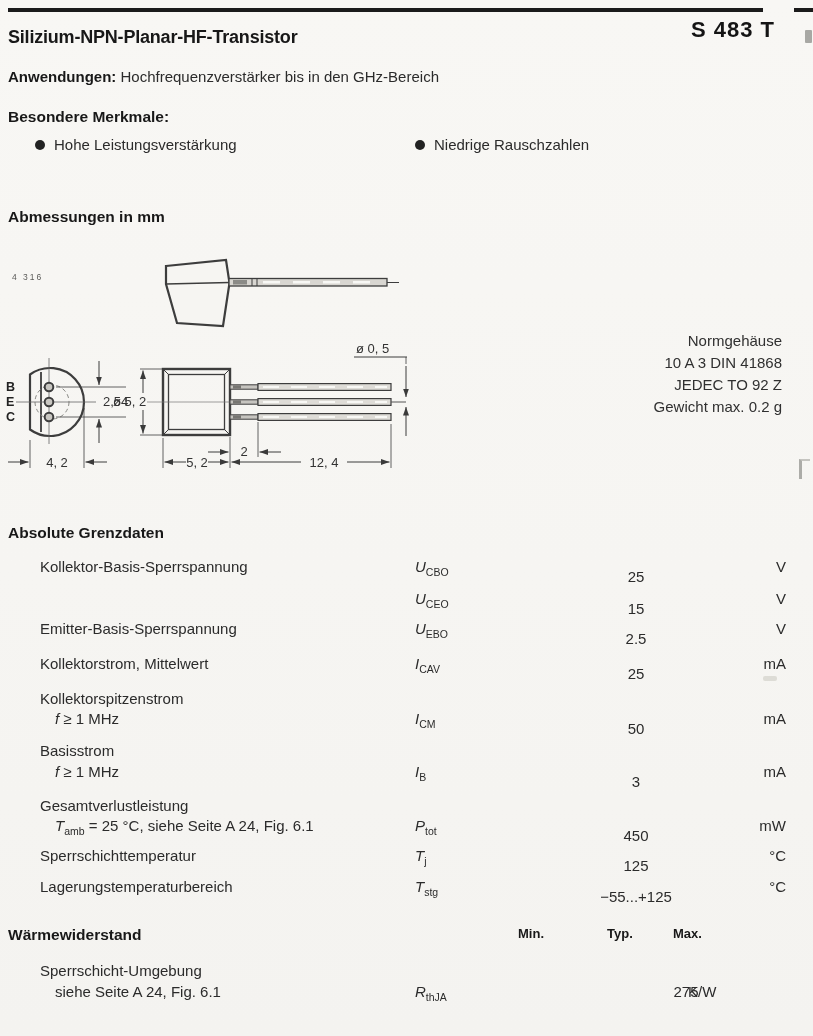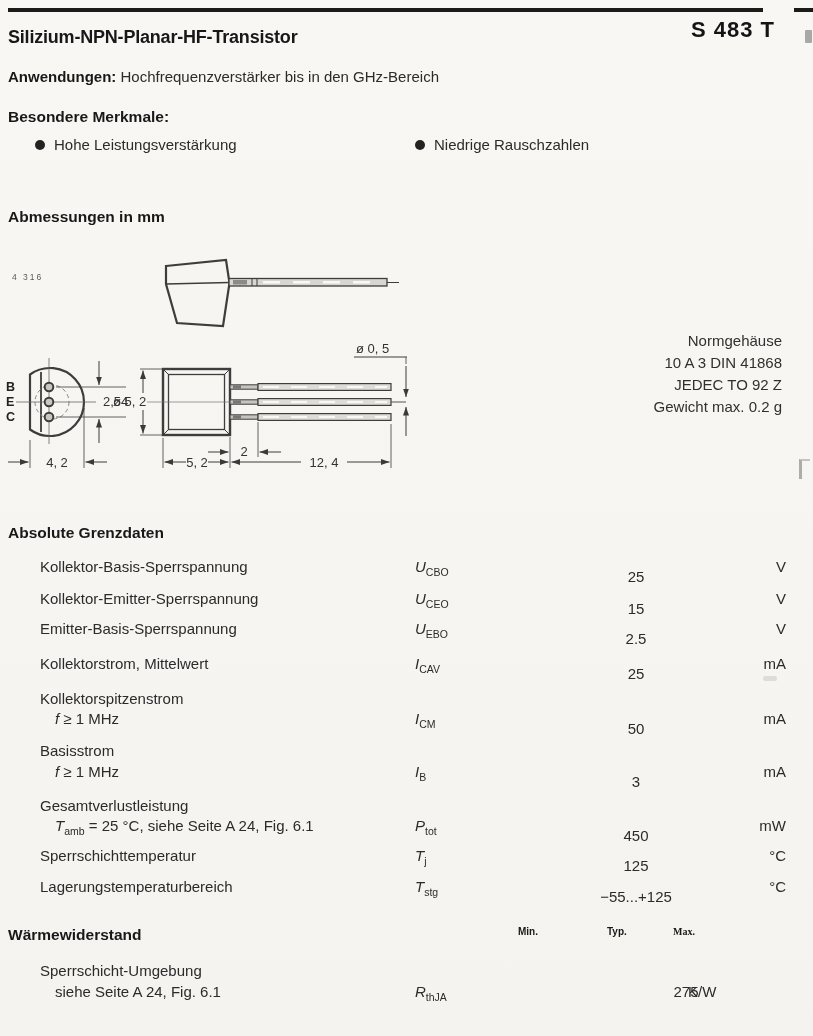--- a/index.html
+++ b/index.html
@@ -39,22 +39,22 @@
   .ratings-head{left:8px;top:524px;}
   .t-row{position:absolute;left:0;width:100%;height:20px;font-size:15px;color:#2b2b2b;}
   .c-name{position:absolute;left:40px;white-space:nowrap;}
   .c-cond{position:absolute;left:55px;white-space:nowrap;}
   .c-sym{position:absolute;left:415px;white-space:nowrap;}
   .c-sym i, .c-cond i{font-style:italic;}
   .c-sym sub, .c-cond sub{font-size:10.5px;line-height:0;}
   .c-val{position:absolute;left:576px;width:120px;text-align:center;margin-top:10px;}
   .c-unit{position:absolute;left:686px;width:100px;text-align:right;}
   .thermal-head{left:8px;top:926px;}
-  .th-col{position:absolute;top:926px;font-size:10px;font-weight:bold;color:#181818;}
-  .col-min{left:518px;} .col-typ{left:607px;} .col-max{left:673px;font-family:Liberation Serif, serif;}
+  .th-col{position:absolute;top:926px;font-size:13px;font-weight:bold;color:#181818;}
+  .col-min{left:518px;} .col-typ{left:607px;} .col-max{left:673px;}
   .c-max{position:absolute;left:636px;width:100px;text-align:center;}
   .c-unit2{position:absolute;left:688px;width:90px;text-align:left;}
 </style>
 </head>
 <body>
 
 <div class="page">
 
   <div class="abs rule-top"></div>
   <div class="abs rule-top-frag"></div>
@@ -189,21 +189,20 @@
   <div class="abs sechead ratings-head">Absolute Grenzdaten</div>
 
   <div class="t-row" style="top:558px">
     <span class="c-name">Kollektor-Basis-Sperrspannung</span>
     <span class="c-sym"><i>U</i><sub>CBO</sub></span>
     <span class="c-val">25</span>
     <span class="c-unit">V</span>
   </div>
 
   <div class="t-row" style="top:590px">
-    <span class="c-name">Kollektor-Emitter-Sperrspannung</span>
     <span class="c-sym"><i>U</i><sub>CEO</sub></span>
     <span class="c-val">15</span>
     <span class="c-unit">V</span>
   </div>
 
   <div class="t-row" style="top:620px">
     <span class="c-name">Emitter-Basis-Sperrspannung</span>
     <span class="c-sym"><i>U</i><sub>EBO</sub></span>
     <span class="c-val">2.5</span>
     <span class="c-unit">V</span>

